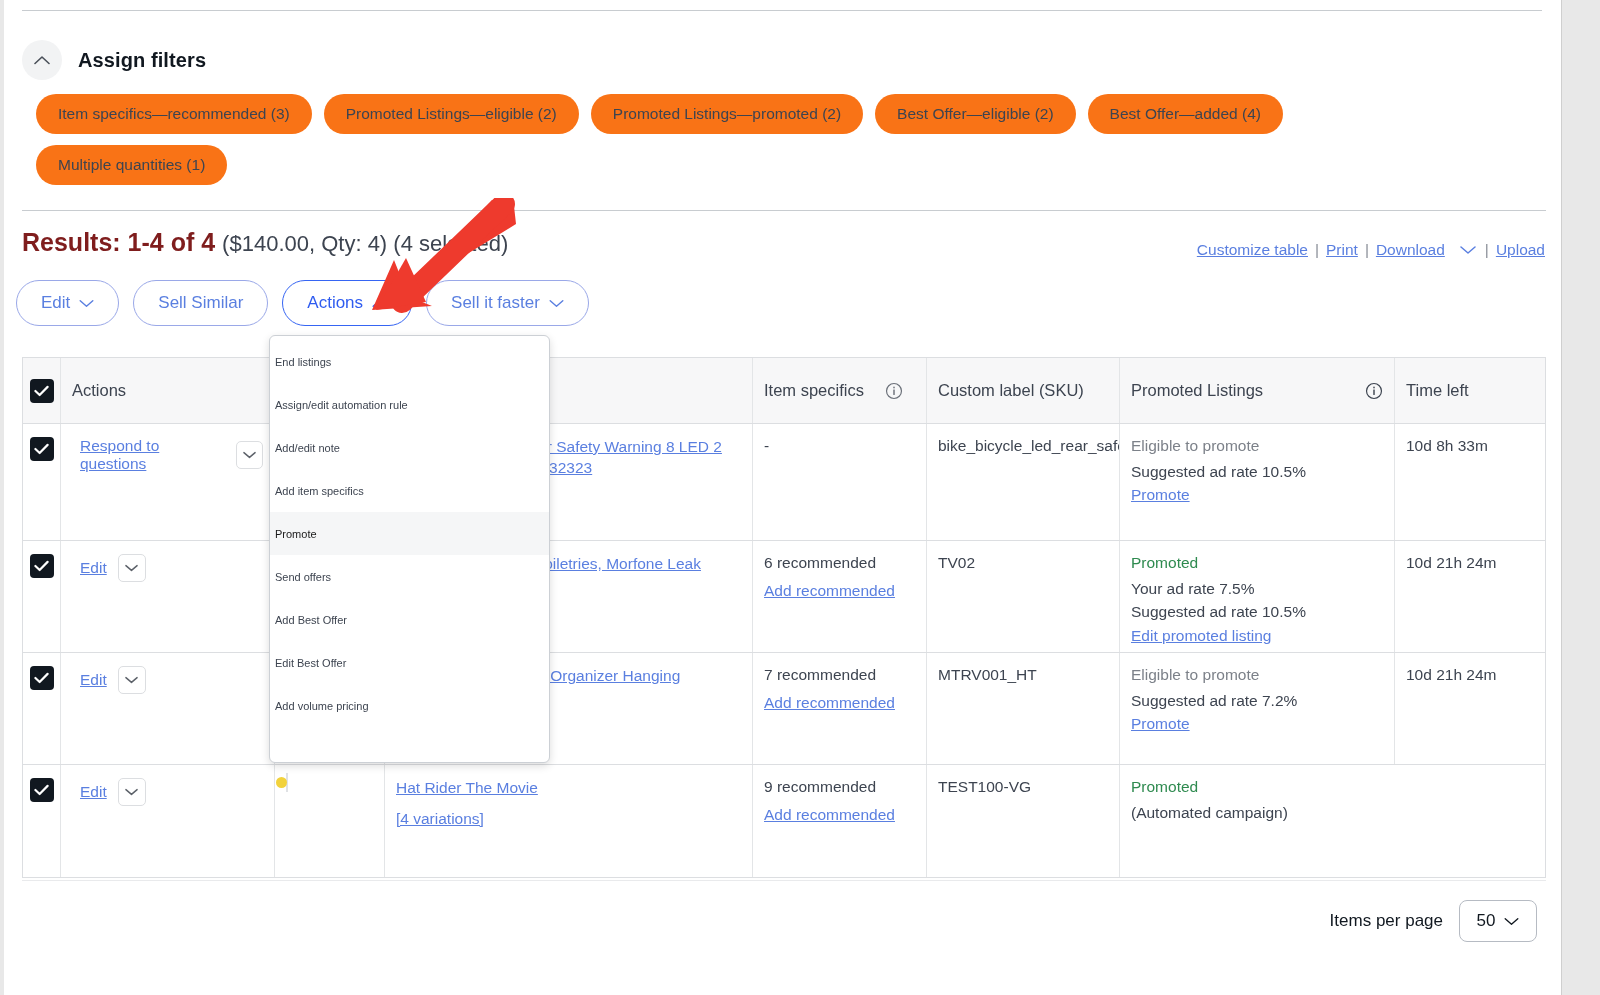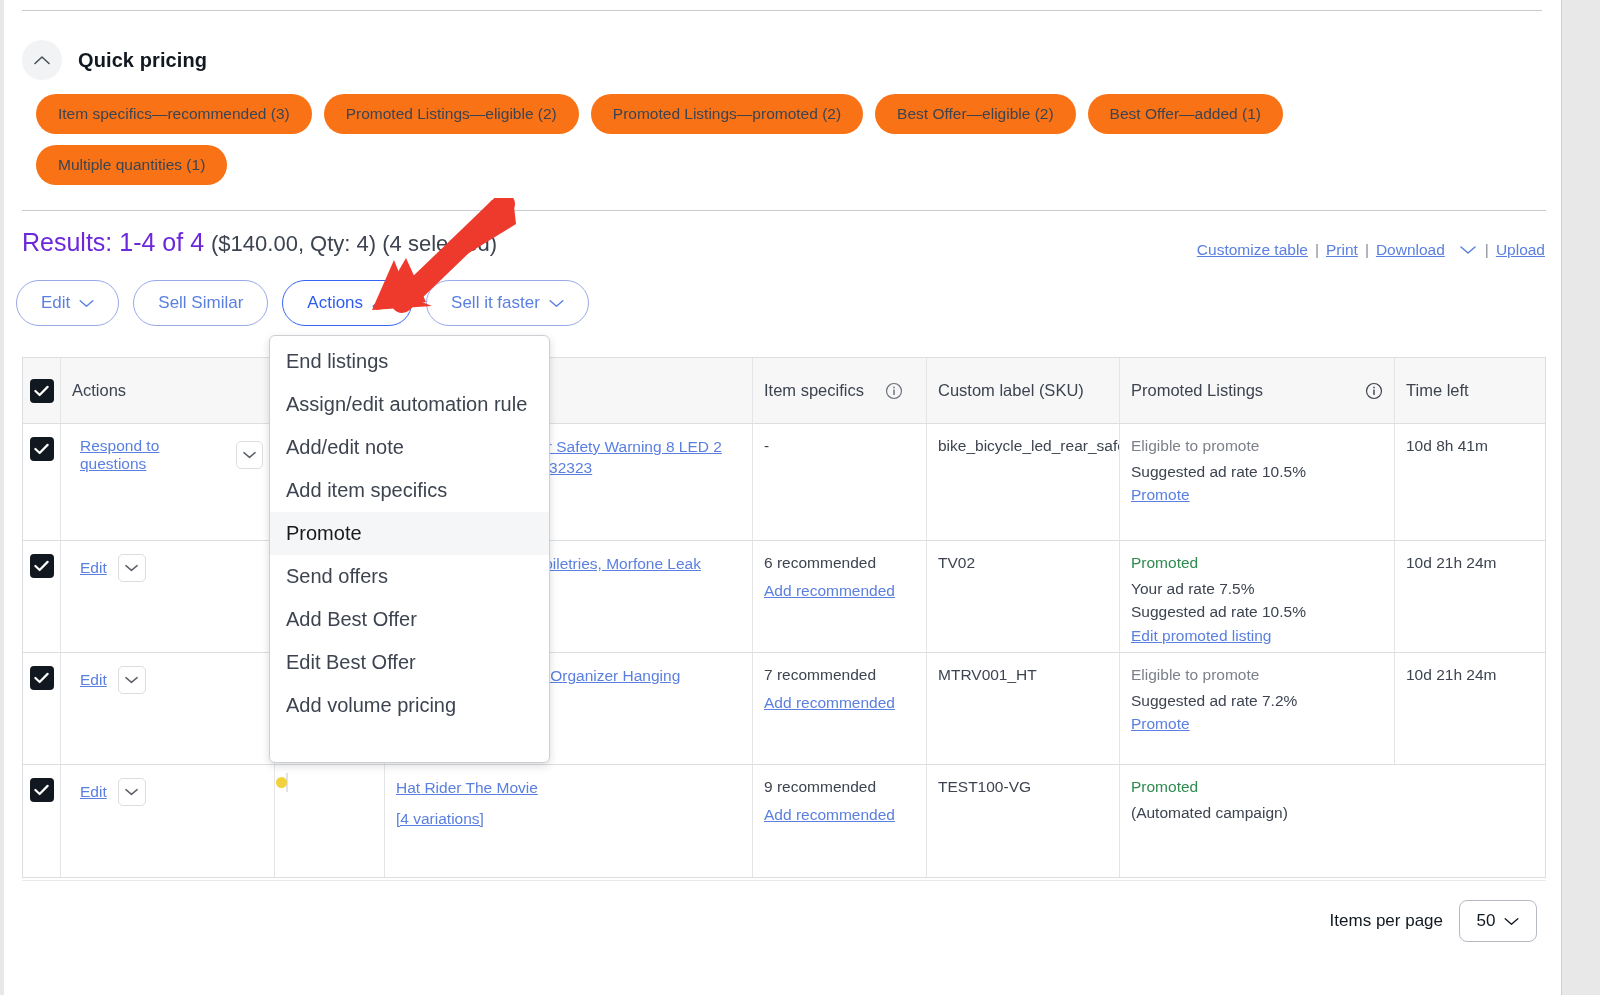--- a/index.html
+++ b/index.html
@@ -60,21 +60,21 @@
     border-top: 1px solid #c8ccd0;
   }
 
   
   .results-line {
     position: absolute; left: 18px; top: 228px;
     display: flex; align-items: baseline;
     white-space: nowrap;
   }
   .results-strong {
-    font-size: 25px; font-weight: normal; color: #6d28d9;
+    font-size: 25px; font-weight: bold; color: #7f1d1d;
   }
   .results-rest {
     font-size: 22px; color: #3d4450; margin-left: 7px;
   }
 
   .top-links {
     position: absolute; right: 16px; top: 241px;
     display: flex; align-items: center; gap: 7px;
     font-size: 15.5px; white-space: nowrap;
   }
@@ -106,21 +106,21 @@
     background: #ffffff;
     border: 1px solid #ccd0d5;
     border-radius: 6px;
     box-shadow: 0 3px 9px rgba(0,0,0,.14);
     z-index: 40;
     padding-top: 4px;
     overflow: hidden;
   }
   .dd-item {
     height: 43px; display: flex; align-items: center;
-    padding-left: 16px; font-size: 20px; color: #3d4450;
+    padding-left: 5px; font-size: 11px; color: #3d4450;
     cursor: pointer;
   }
   .dd-item.hl { background: #f5f6f7; color: #1a1a1a; }
 
   
   .tbl {
     position: absolute; left: 18px; top: 357px;
     width: 1524px;
     border: 1px solid #dcdee1;
     border-bottom: none;
@@ -223,29 +223,29 @@
 <div id="page">
 
   <div class="qf-rule-top"></div>
 
   <div class="qf-header">
     <button class="collapse-btn">
       <svg width="16" height="10" viewBox="0 0 16 10">
         <path d="M1 8.5 L8 2 L15 8.5" fill="none" stroke="#4a5059" stroke-width="1.6" stroke-linecap="round" stroke-linejoin="round"></path>
       </svg>
     </button>
-    <span class="qf-title">Quick pricing</span>
+    <span class="qf-title">Assign filters</span>
   </div>
 
   <div class="chips-row r1">
     <button class="chip">Item specifics—recommended (3)</button>
     <button class="chip">Promoted Listings—eligible (2)</button>
     <button class="chip">Promoted Listings—promoted (2)</button>
     <button class="chip">Best Offer—eligible (2)</button>
-    <button class="chip">Best Offer—added (1)</button>
+    <button class="chip">Best Offer—added (4)</button>
   </div>
   <div class="chips-row r2">
     <button class="chip">Multiple quantities (1)</button>
   </div>
 
   <div class="divider-main"></div>
 
   <div class="results-line">
     <span class="results-strong">Results: 1-4 of 4</span>
     <span class="results-rest">($140.00, Qty: 4) (4 selected)</span>
@@ -360,21 +360,21 @@
       </div>
       <div class="cell c-sku">
         <span style="white-space:nowrap;">bike_bicycle_led_rear_safety</span>
       </div>
       <div class="cell c-promo">
         <span class="promo-status grey">Eligible to promote</span>
         <span class="promo-l">Suggested ad rate 10.5%</span>
         <a class="lnk promo-a">Promote</a>
       </div>
       <div class="cell c-time">
-        <span>10d 8h 41m</span>
+        <span>10d 8h 33m</span>
       </div>
     </div>
 
     <div class="trow row-2">
       <div class="cell c-check">
         <span class="chk">
           <svg width="15" height="12" viewBox="0 0 16 12">
               <path d="M1.5 6 L6 10.3 L14.5 1.6" fill="none" stroke="#fff" stroke-width="2.3" stroke-linecap="round" stroke-linejoin="round"></path>
             </svg>
         </span>

